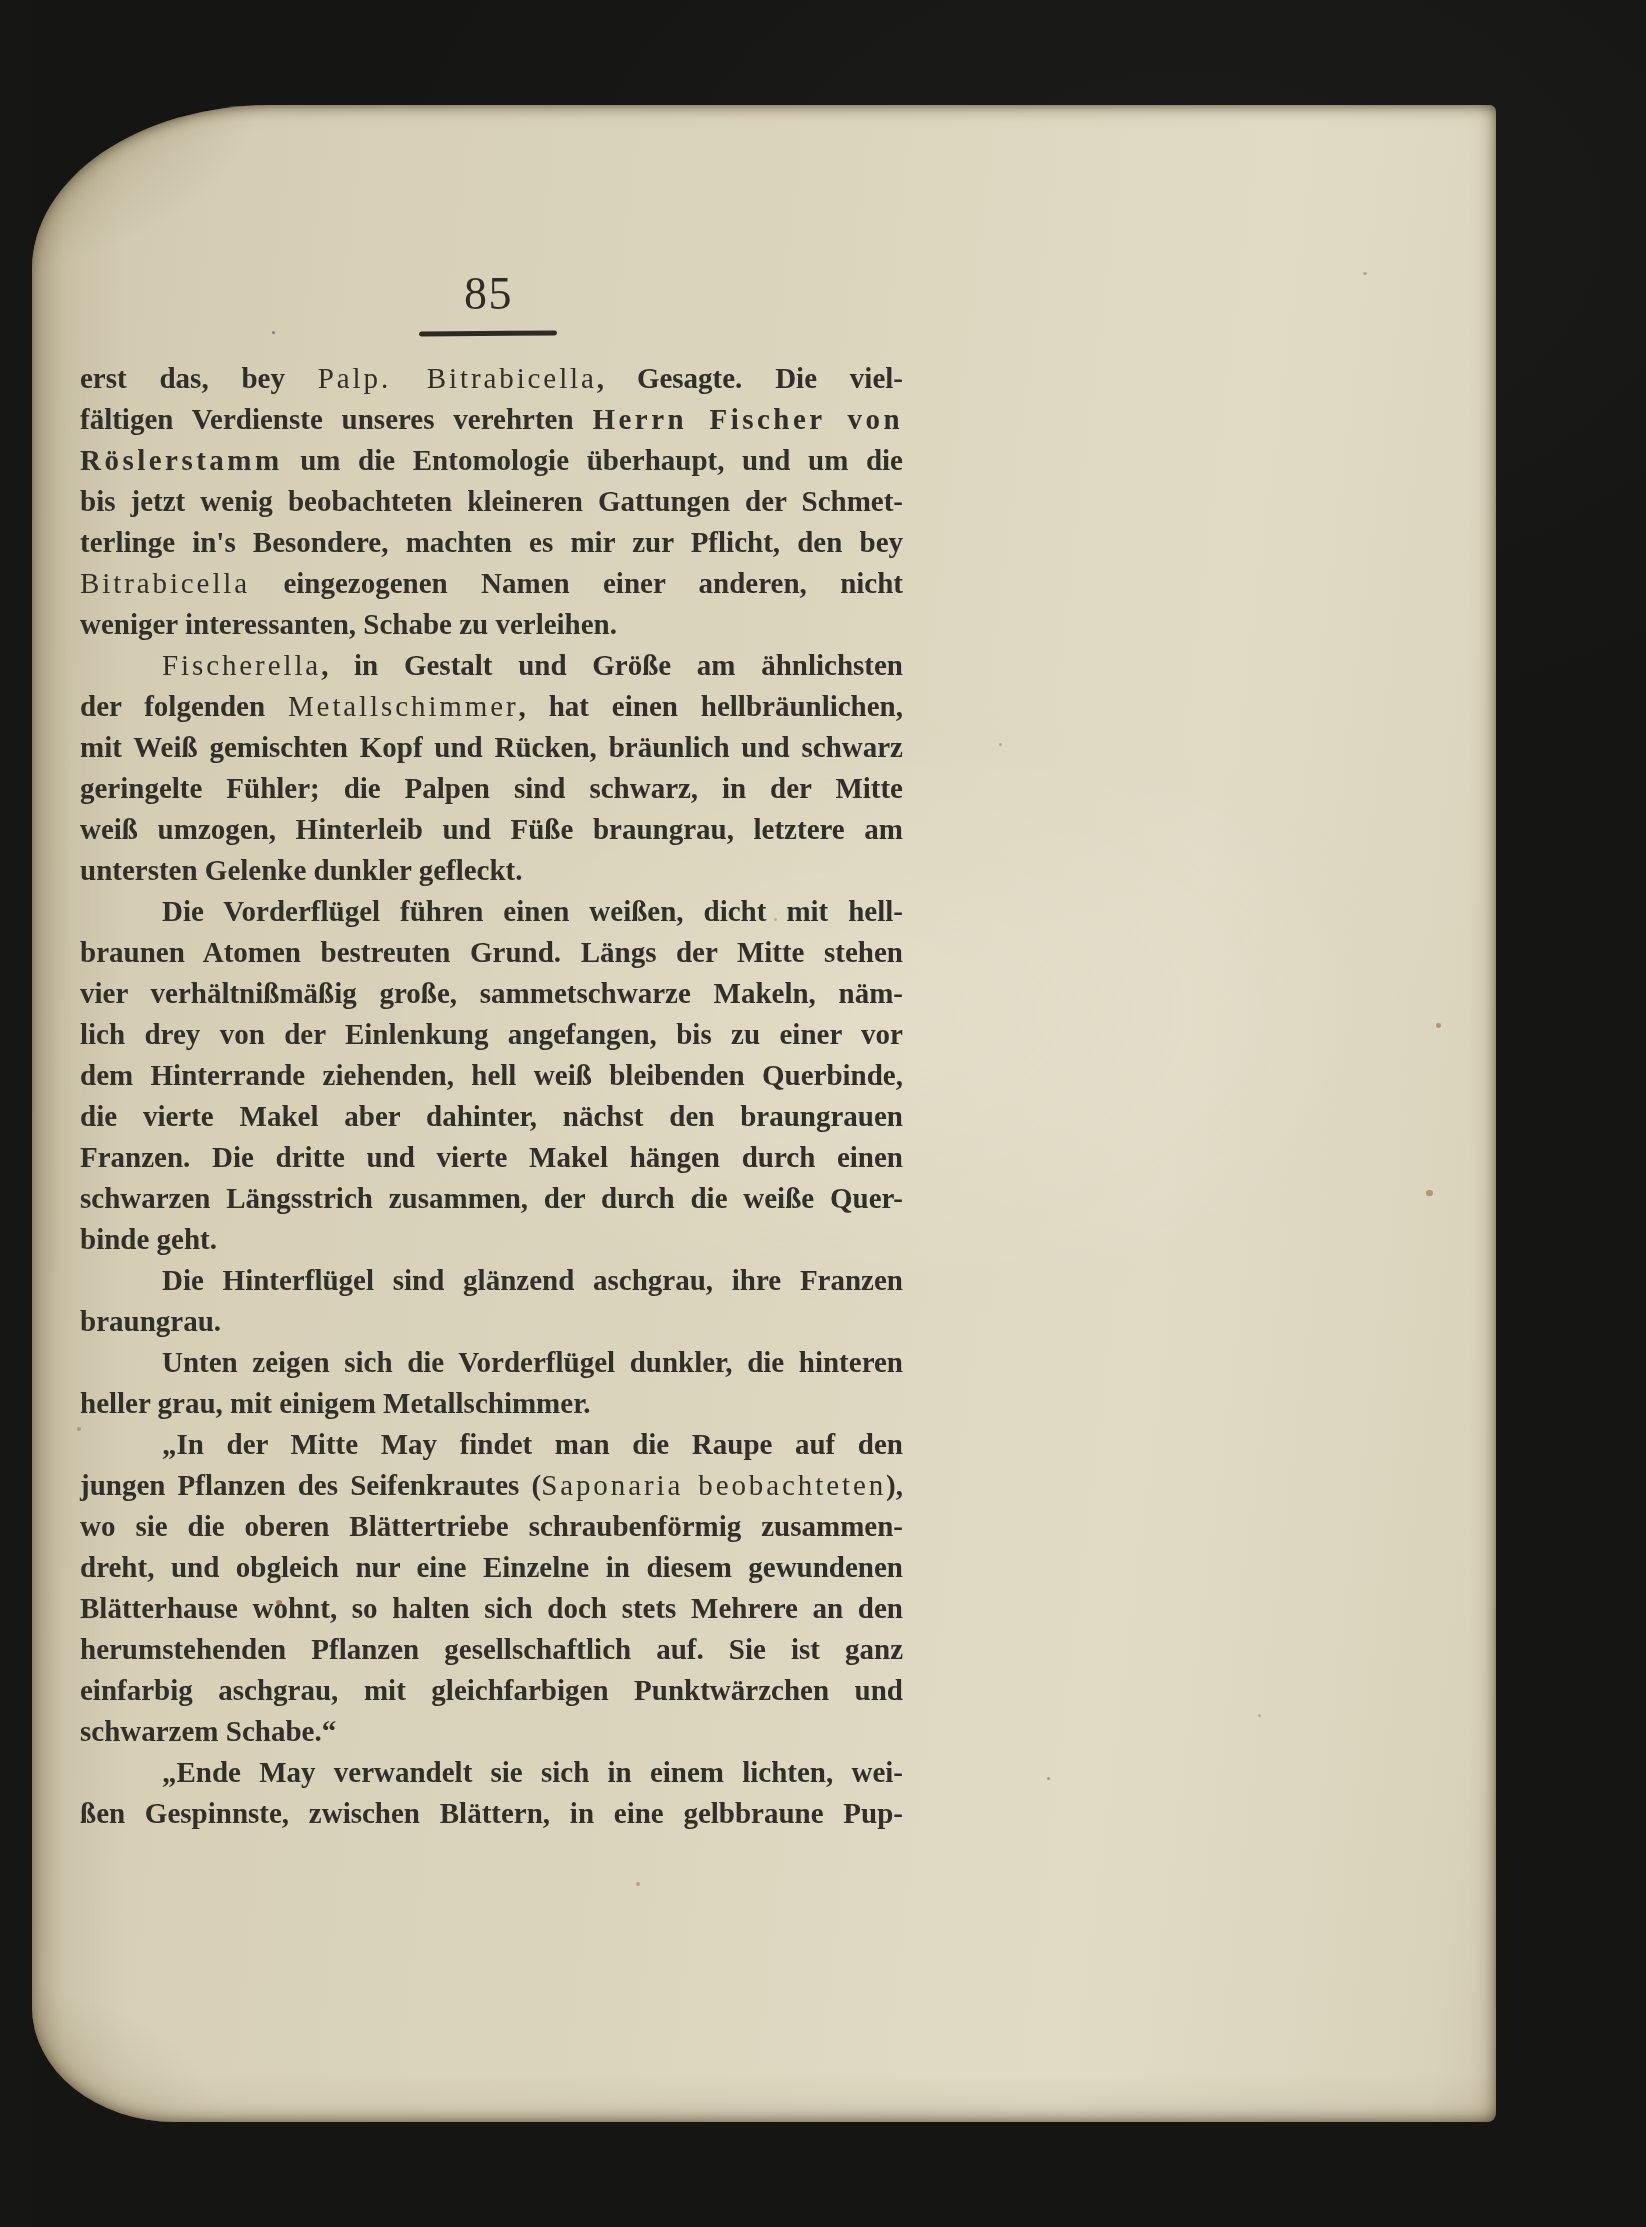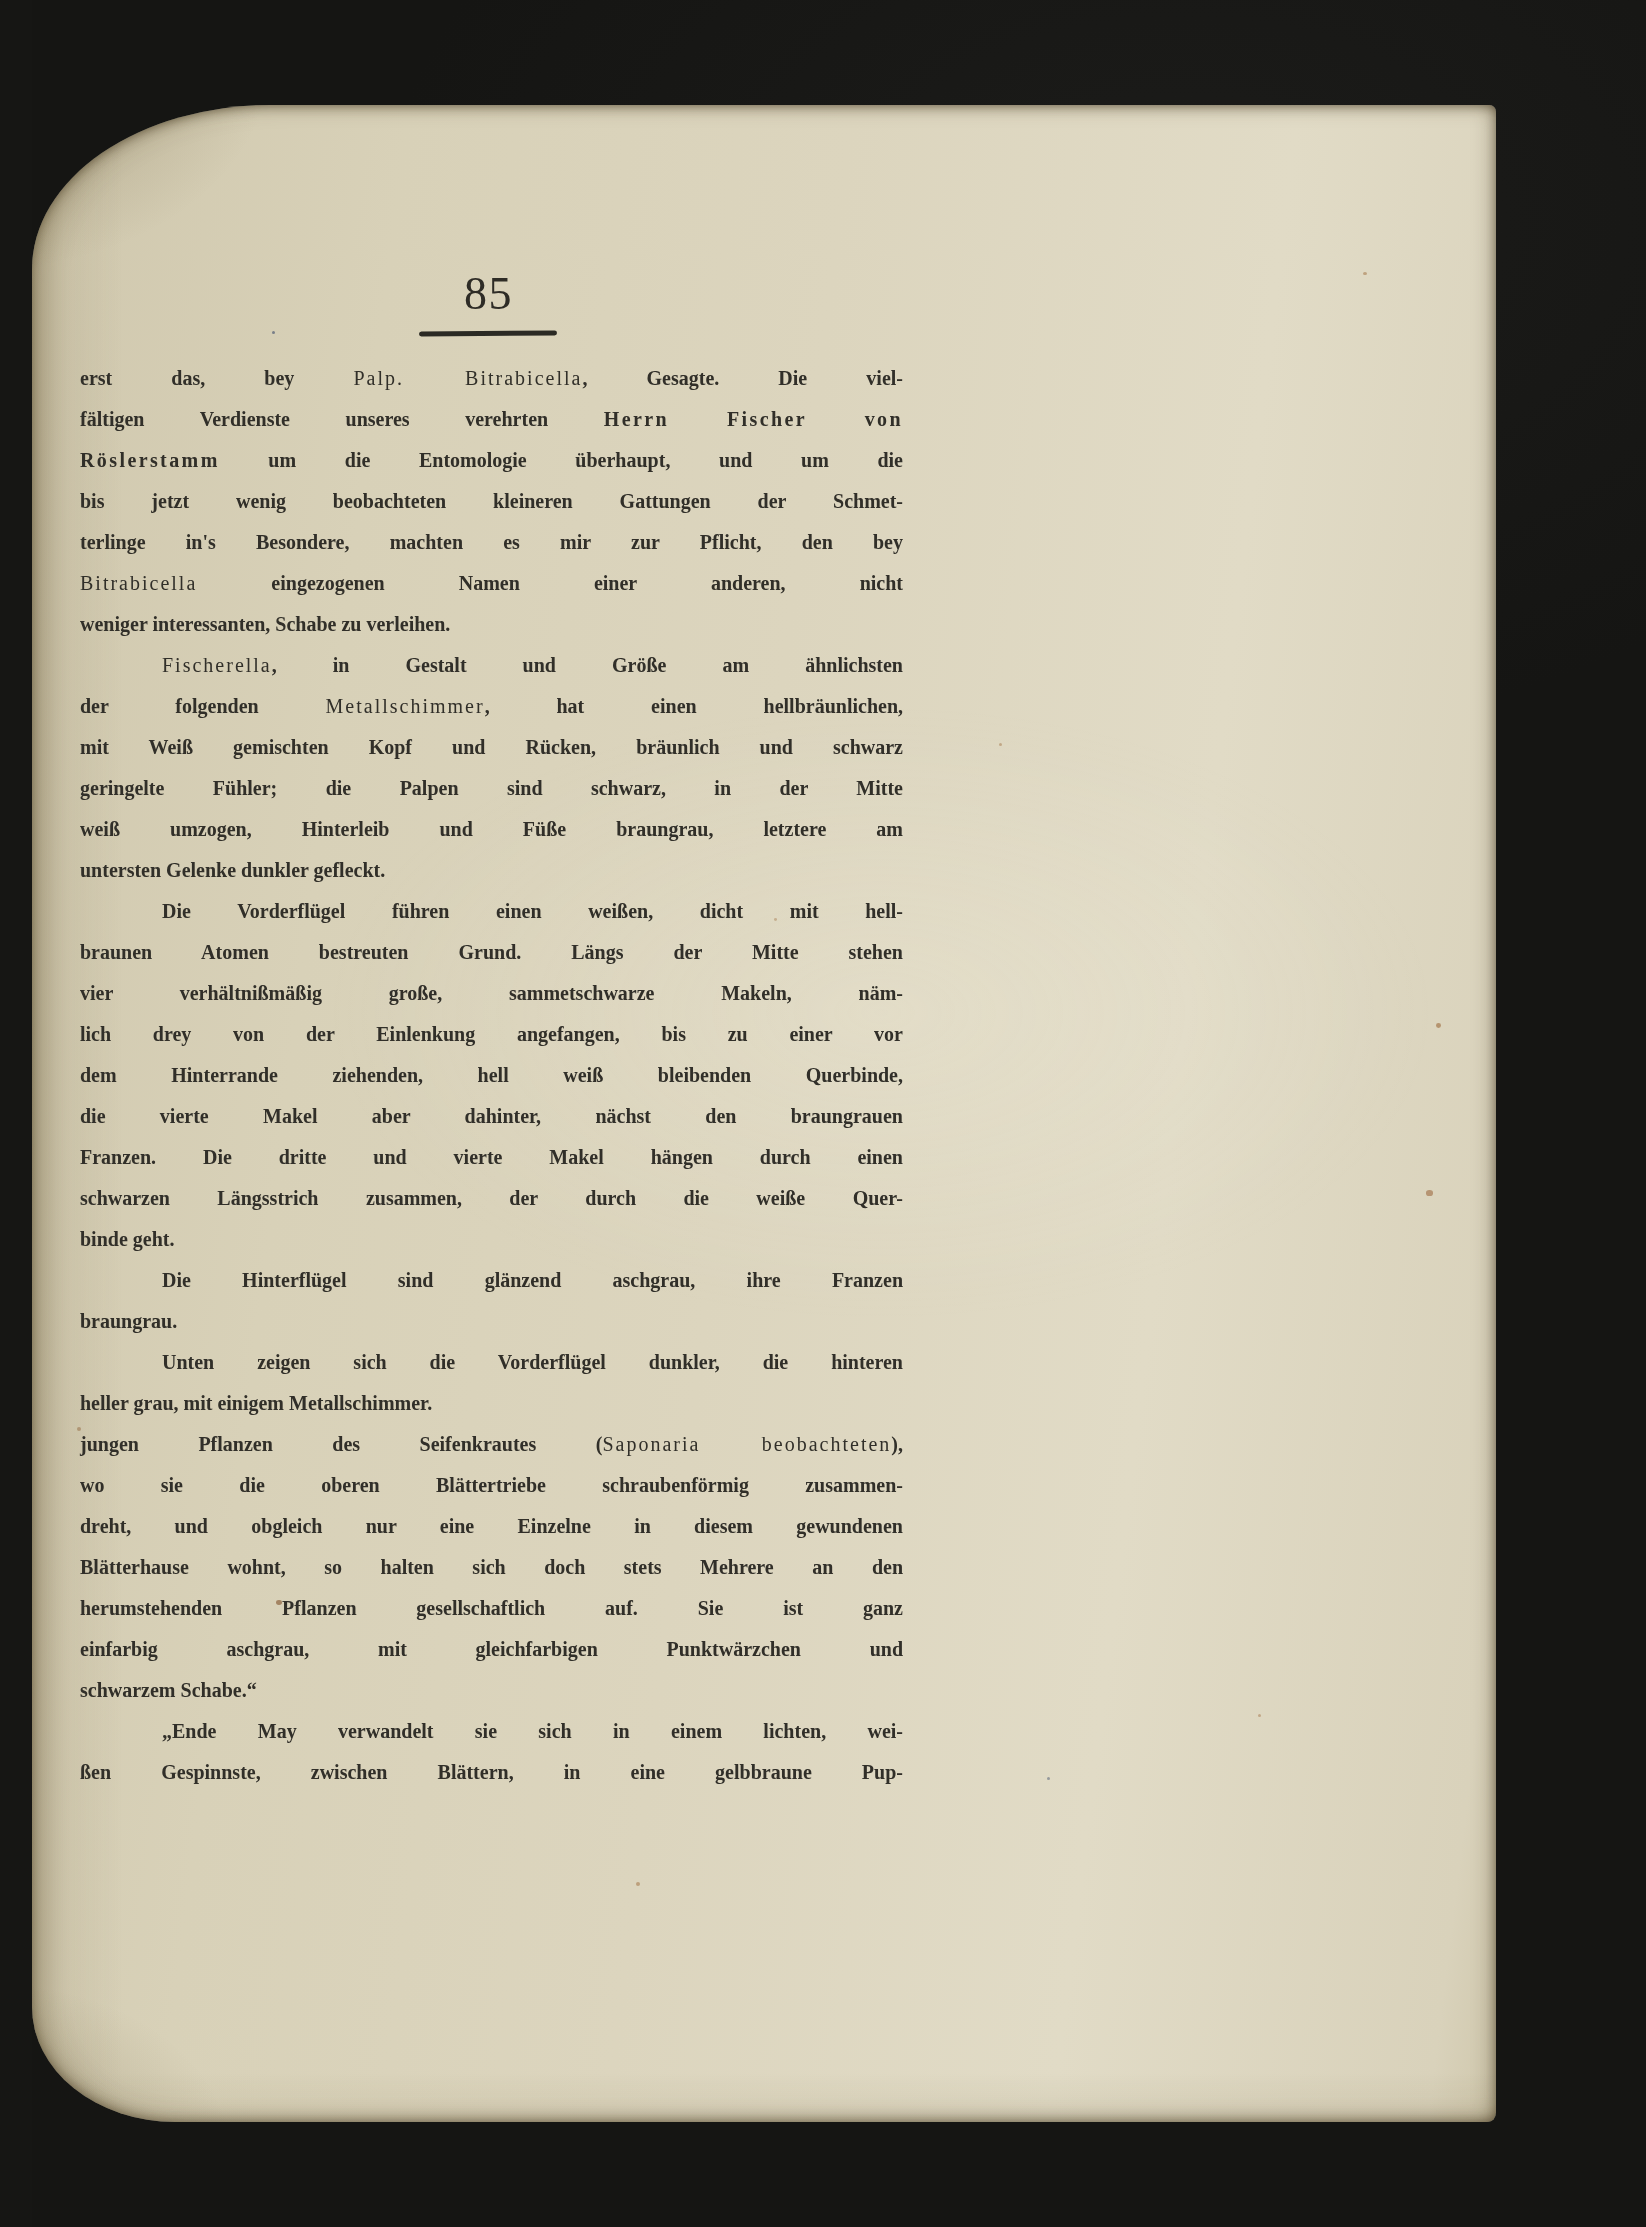--- a/index.html
+++ b/index.html
@@ -72,21 +72,21 @@
   .text-block {
     position: absolute;
     left: 48px;
     top: 253px; 
     width: 823px;
     color: #312f29;
   }
   .line {
     height: 41px;
     line-height: 41px;
-    font-size: 20px;
+    font-size: 29px;
     font-weight: bold;
     text-align: justify;
     text-align-last: justify;
     white-space: normal;
     font-family: Liberation Serif, serif;
   }
   .line.indent { padding-left: 82px; }
   .line.end    { text-align-last: left; }
   .fr  { }
   .ant { font-weight: normal; letter-spacing: 0.10em; }
@@ -128,20 +128,21 @@
         <div class="line"><span class="fr">lich drey von der Einlenkung angefangen, bis zu einer vor</span></div>
         <div class="line"><span class="fr">dem Hinterrande ziehenden, hell weiß bleibenden Querbinde,</span></div>
         <div class="line"><span class="fr">die vierte Makel aber dahinter, nächst den braungrauen</span></div>
         <div class="line"><span class="fr">Franzen. Die dritte und vierte Makel hängen durch einen</span></div>
         <div class="line"><span class="fr">schwarzen Längsstrich zusammen, der durch die weiße Quer-</span></div>
         <div class="line end"><span class="fr">binde geht.</span></div>
         <div class="line indent"><span class="fr">Die Hinterflügel sind glänzend aschgrau, ihre Franzen</span></div>
         <div class="line end"><span class="fr">braungrau.</span></div>
         <div class="line indent"><span class="fr">Unten zeigen sich die Vorderflügel dunkler, die hinteren</span></div>
         <div class="line end"><span class="fr">heller grau, mit einigem Metallschimmer.</span></div>
+        <div class="line indent"><span class="fr">„In der Mitte May findet man die Raupe auf den</span></div>
         <div class="line"><span class="fr">jungen Pflanzen des Seifenkrautes (</span><span class="ant">Saponaria beobachteten</span><span class="fr">),</span></div>
         <div class="line"><span class="fr">wo sie die oberen Blättertriebe schraubenförmig zusammen-</span></div>
         <div class="line"><span class="fr">dreht, und obgleich nur eine Einzelne in diesem gewundenen</span></div>
         <div class="line"><span class="fr">Blätterhause wohnt, so halten sich doch stets Mehrere an den</span></div>
         <div class="line"><span class="fr">herumstehenden Pflanzen gesellschaftlich auf. Sie ist ganz</span></div>
         <div class="line"><span class="fr">einfarbig aschgrau, mit gleichfarbigen Punktwärzchen und</span></div>
         <div class="line end"><span class="fr">schwarzem Schabe.“</span></div>
         <div class="line indent"><span class="fr">„Ende May verwandelt sie sich in einem lichten, wei-</span></div>
         <div class="line"><span class="fr">ßen Gespinnste, zwischen Blättern, in eine gelbbraune Pup-</span></div>
       </div>

